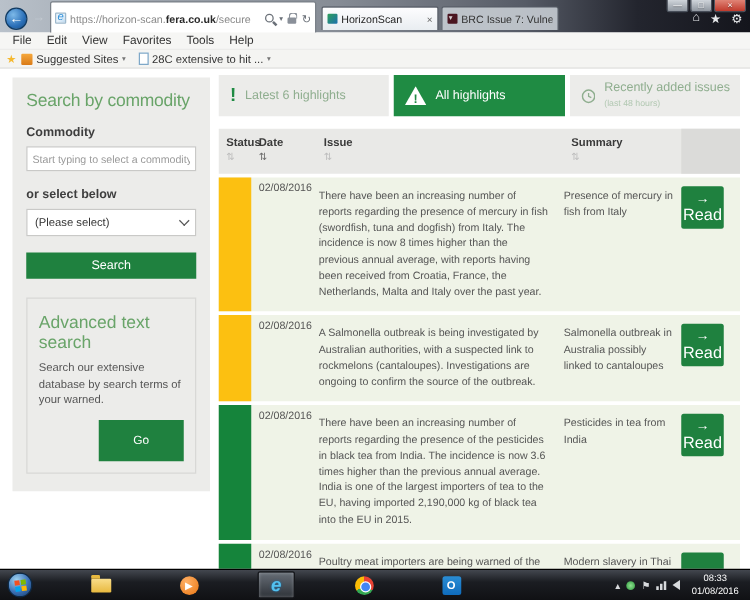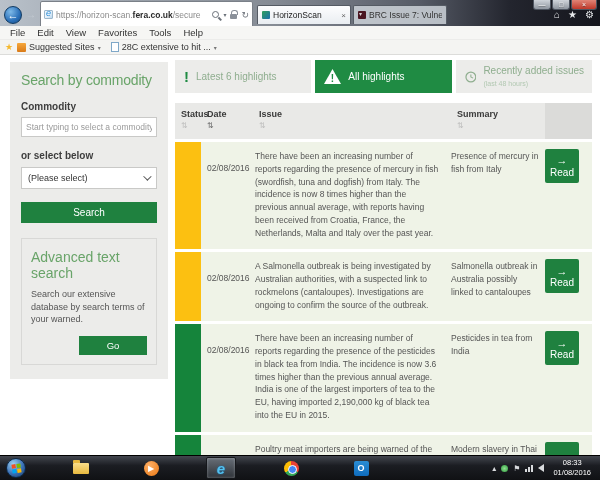--- a/index.html
+++ b/index.html
@@ -85,47 +85,47 @@
   .sb-input::placeholder { color:#9a9a9a; }
   .sb-select { width:100%; height:22px; margin-top:6px; border:1px solid #c9c9c7; background:#fff;
     font-size:9px; color:#333; display:flex; align-items:center; padding:0 6px; position:relative; }
   .sel-chev { position:absolute; right:7px; top:7px; width:6px; height:6px;
     border-right:1.4px solid #555; border-bottom:1.4px solid #555; transform:rotate(45deg) translateY(-2px); }
   .btn-green { background:#1f813f; color:#fff; border:none; text-align:center; font-family:"Liberation Sans",sans-serif; }
   .sb-search { display:block; width:100%; height:21px; margin-top:13px; font-size:10px; }
   .adv-box { margin-top:15px; border:1px solid #d8d8d6; padding:10px 9px 9px; }
   .adv-heading { font-size:14px; font-weight:400; color:#69a469; }
   .adv-desc { font-size:9px; color:#555; line-height:1.4; margin-top:7px; }
-  .adv-go { display:block; width:68px; height:19px; margin:10px 0 0 auto; font-size:9.5px; }
+  .adv-go { display:block; width:68px; height:33px; margin:10px 0 0 auto; font-size:9.5px; }
 
   
   .main { position:absolute; left:175px; top:5px; width:417px; }
   .hl-tabs { display:flex; gap:4px; height:33px; }
   .hl-tab { flex:1; display:flex; align-items:center; gap:7px; padding-left:9px; background:#ececea;
     color:#8fae8f; font-size:10px; line-height:1.15; }
   .hl-tab.active { background:#1f8b43; color:#fff; }
   .excl-ic { color:#1f8b43; font-weight:bold; font-size:15px; }
   .tab3-suffix { font-size:7px; color:#b2c8b2; }
   .table { margin-top:10px; }
   .thead { display:grid; grid-template-columns:26px 52px 198px 94px 47px; background:#e9e9e7; height:36px; }
   .th { padding:6px 0 0 6px; font-size:9px; font-weight:bold; color:#3a3a3a; }
   .th .sort { display:block; font-size:8px; color:#bdbdbd; font-weight:normal; margin-top:2px; }
   .th .sort.active { color:#6a6a6a; }
   .th-read { background:#dbdbd9; }
   .trow { display:grid; grid-template-columns:26px 52px 198px 94px 47px; background:#eff3e7; margin-top:3px; }
   .status-cell[data-status="amber"] { background:#fcc011; }
   .status-cell[data-status="green"] { background:#15843b; }
-  .td-date { font-size:8.5px; color:#555; padding:21px 0 0 6px; }
+  .td-date { font-size:8.5px; color:#555; padding:3px 0 0 6px; }
   .td-issue { font-size:8.5px; color:#555; line-height:1.5; padding:8px 12px 10px 2px; }
   .td-summary { font-size:8.5px; color:#555; line-height:1.5; padding:8px 6px 8px 0; }
   .td-read { padding:7px 4px 7px 0; }
   .read-btn { width:34px; height:34px; border-radius:2px; display:flex; flex-direction:column;
     align-items:center; justify-content:center; line-height:1.1; }
   .read-arrow { font-size:11px; font-weight:bold; }
-  .read-txt { font-size:10px; }
+  .read-txt { font-size:13px; }
 
   
   .taskbar { position:absolute; bottom:0; left:0; width:600px; height:25px;
     background:linear-gradient(#43474f,#1b1d22 40%,#101114); border-top:1px solid #000;
     display:flex; align-items:center; }
   .orb { width:20px; height:20px; border-radius:50%; margin-left:6px; position:relative; flex:0 0 auto;
     background:radial-gradient(circle at 35% 28%, #9fd3f2, #3a70b5 55%, #173a66); border:1px solid #0d2844; }
   .orb-flag { position:absolute; left:5px; top:5px; width:9px; height:9px; display:grid;
     grid-template-columns:1fr 1fr; grid-template-rows:1fr 1fr; gap:1px; transform:rotate(-8deg); }
   .orb-flag i:nth-child(1){background:#f25022;} .orb-flag i:nth-child(2){background:#7fba00;}

